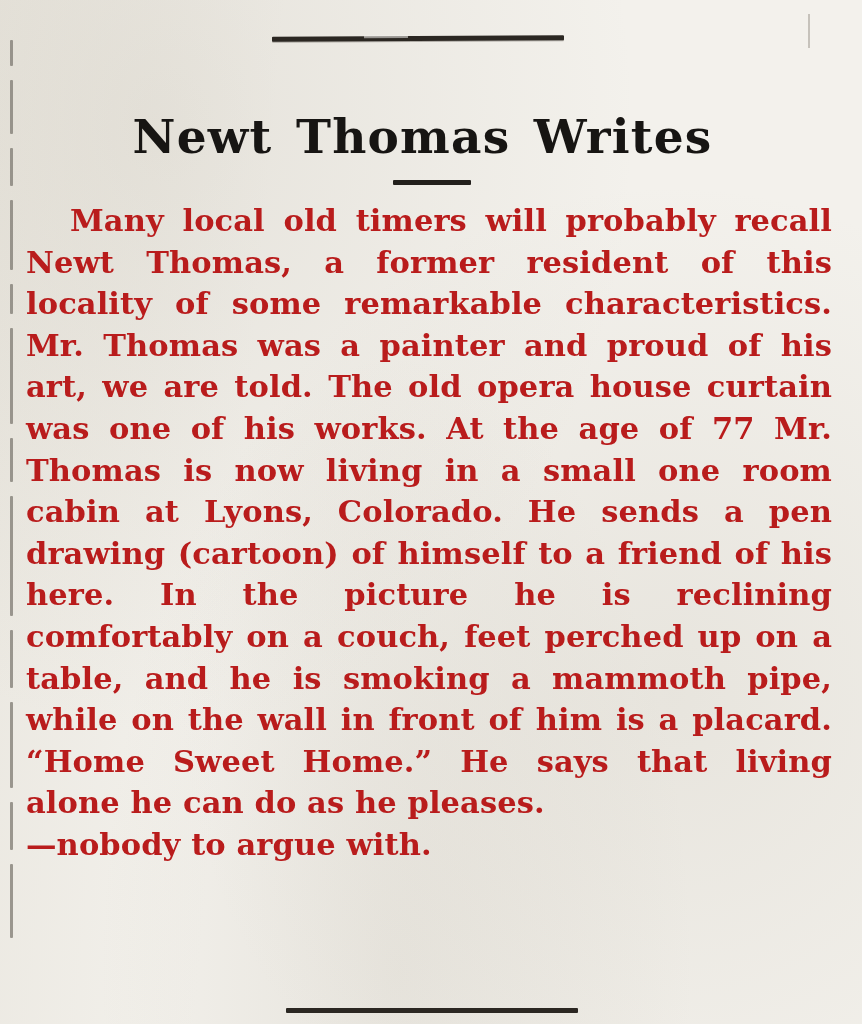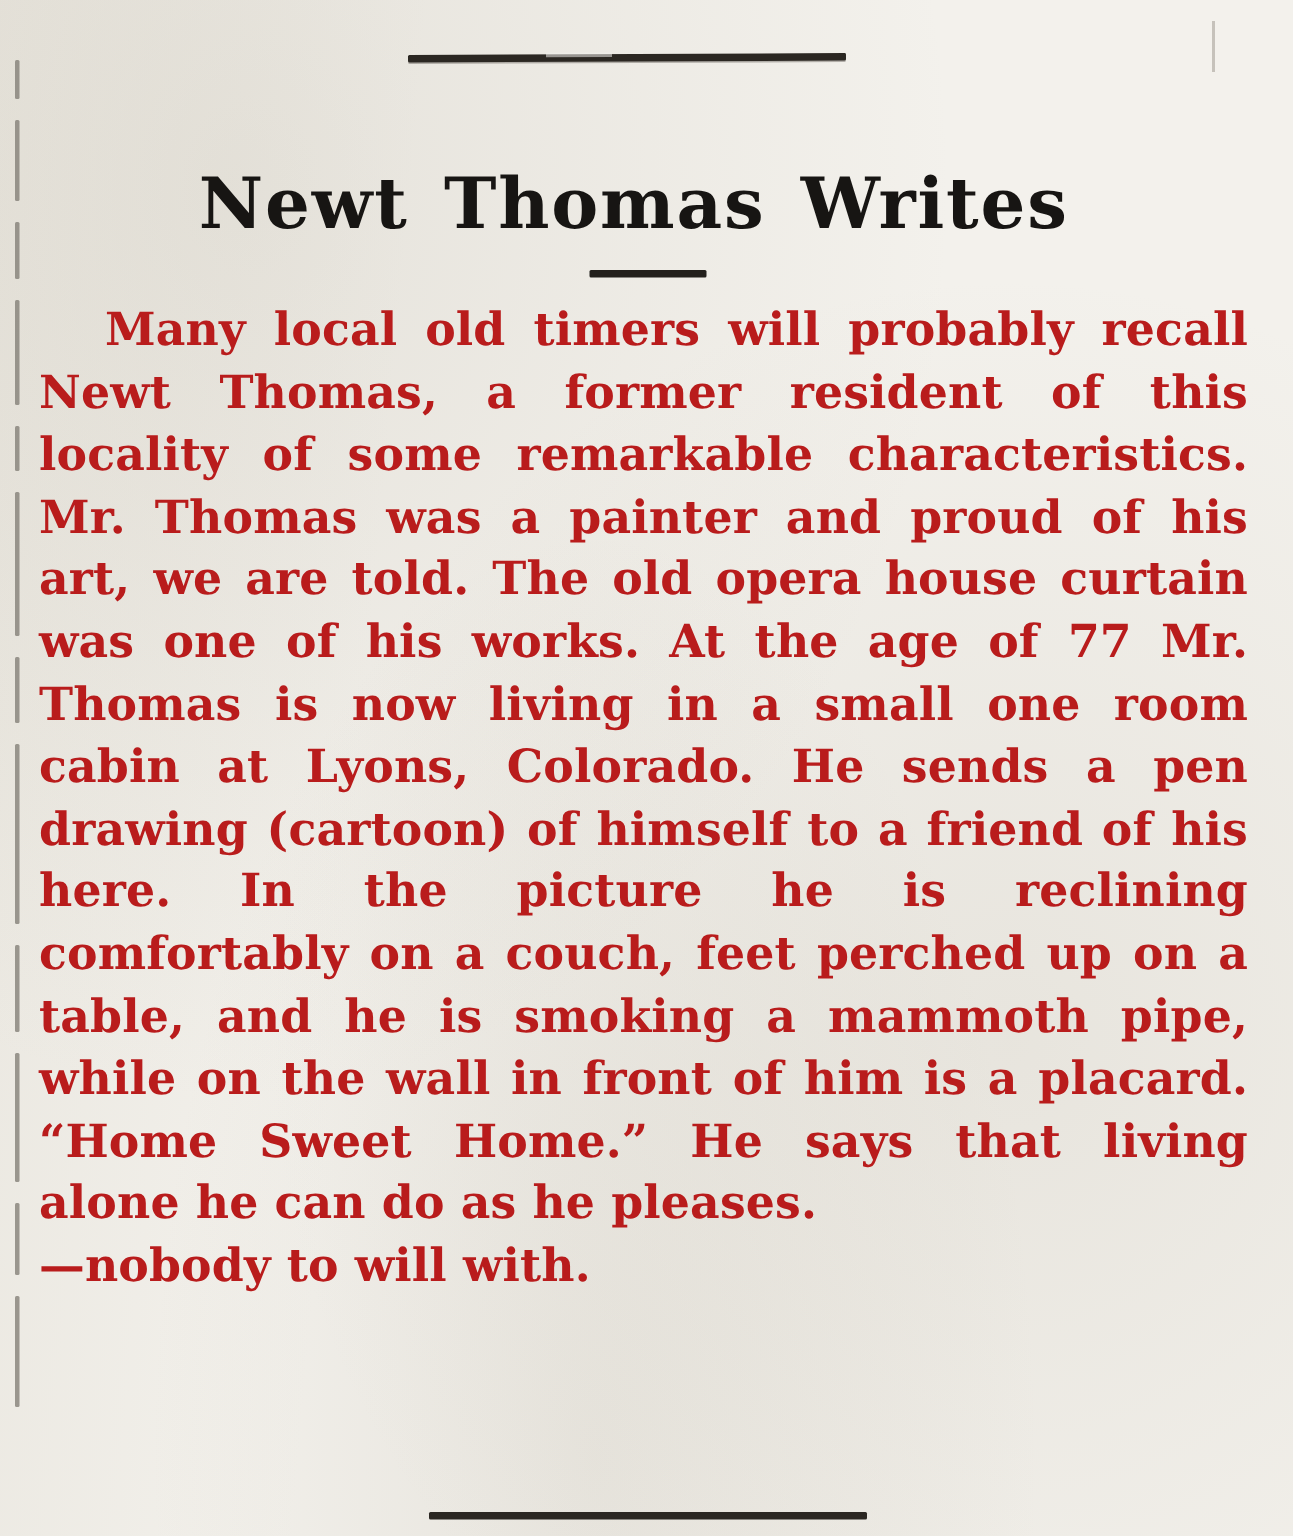--- a/index.html
+++ b/index.html
@@ -167,18 +167,18 @@
   <div class="right-ghost"></div>
 
   <div class="rule-top"></div>
 
   <h1 class="headline">Newt Thomas Writes</h1>
 
   <div class="rule-mid"></div>
 
   <div class="body-text">
     <p class="indent">Many local old timers will probably recall Newt Thomas, a former resident of this locality of some remarkable characteristics. Mr. Thomas was a painter and proud of his art, we are told. The old opera house curtain was one of his works. At the age of 77 Mr. Thomas is now living in a small one room cabin at Lyons, Colorado. He sends a pen drawing (cartoon) of himself to a friend of his here. In the picture he is reclining comfortably on a couch, feet perched up on a table, and he is smoking a mammoth pipe, while on the wall in front of him is a placard. “Home Sweet Home.” He says that living alone he can do as he pleases.</p>
-    <p class="last">—nobody to will with.</p>
+    <p class="last">—nobody to argue with.</p>
   </div>
 
   <div class="rule-bottom"></div>
 
 </div>
 
 </body></html>

